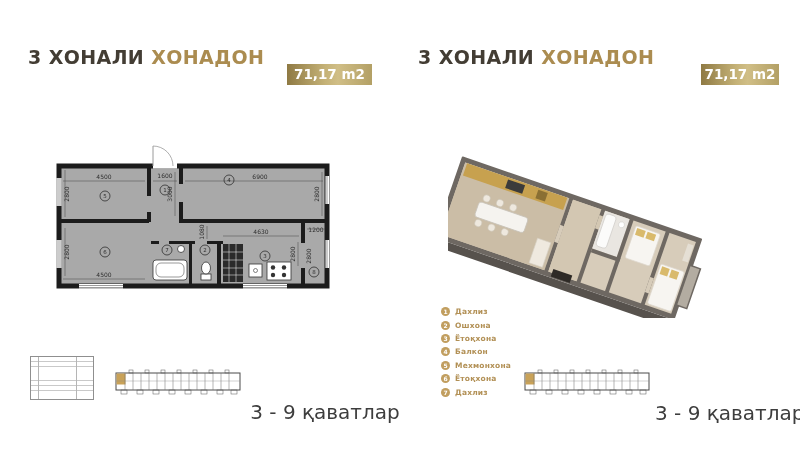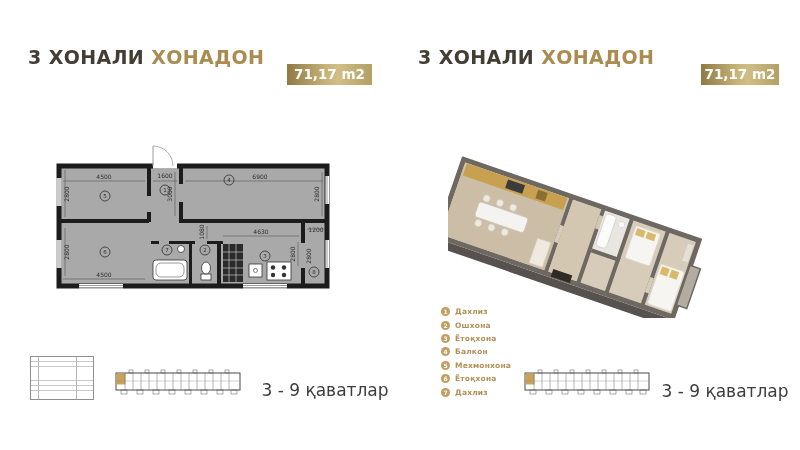--- a/index.html
+++ b/index.html
@@ -24,21 +24,21 @@
   .exp-table{position:absolute;left:30px;top:356px;width:62px;height:42px;border:1px solid #8f8f8f;
     background:
       linear-gradient(90deg, transparent 7px, #b5b5b5 7px, #b5b5b5 7.6px, transparent 7.6px),
       linear-gradient(90deg, transparent 45px, #b5b5b5 45px, #b5b5b5 45.6px, transparent 45.6px),
       repeating-linear-gradient(180deg,#ffffff 0 4.2px,#c9c9c9 4.2px 4.8px);}
 
   .bstrip{position:absolute;width:126px;height:30px;}
   #panel-left .bstrip{left:115px;top:368px;}
   #panel-right .bstrip{left:124px;top:368px;}
 
-  .floors{position:absolute;font-size:17px;color:#3d3d3d;text-align:center;white-space:nowrap;}
+  .floors{position:absolute;font-size:20px;color:#3d3d3d;text-align:center;white-space:nowrap;margin-top:20px;}
   #panel-left .floors{left:250px;top:380px;width:150px;}
   #panel-right .floors{left:255px;top:381px;width:140px;}
 
   .legend{position:absolute;left:41px;top:305px;}
   .legend-item{display:flex;align-items:center;height:13.4px;}
   .legend-num{width:9px;height:9px;border-radius:50%;background:#c19e5f;color:#ffffff;
     font-size:6px;font-weight:bold;line-height:9px;text-align:center;margin-right:5px;flex:0 0 9px;}
   .legend-label{font-size:7.5px;font-weight:bold;color:#b29055;letter-spacing:.2px;}
 
   svg text{font-family:"DejaVu Sans",sans-serif;}

